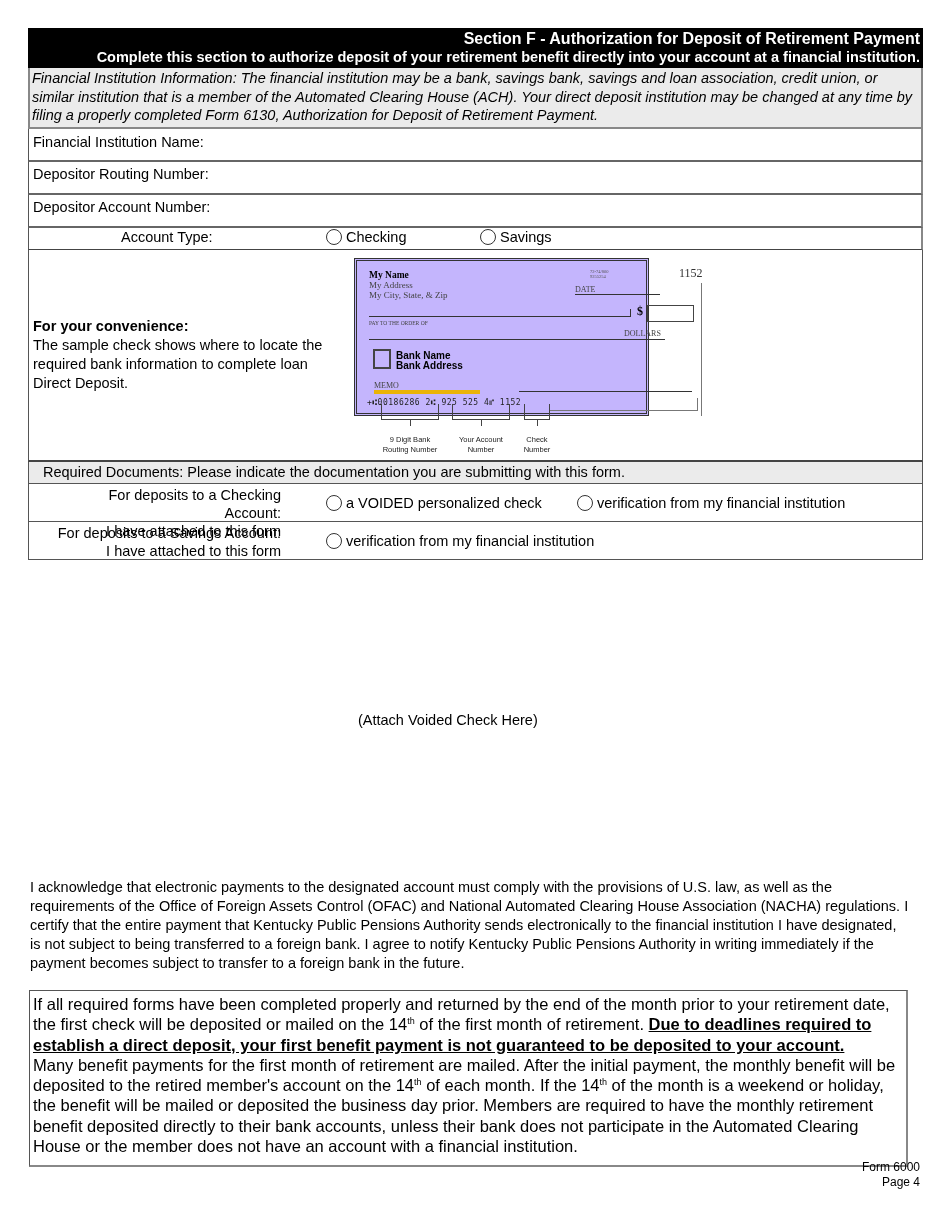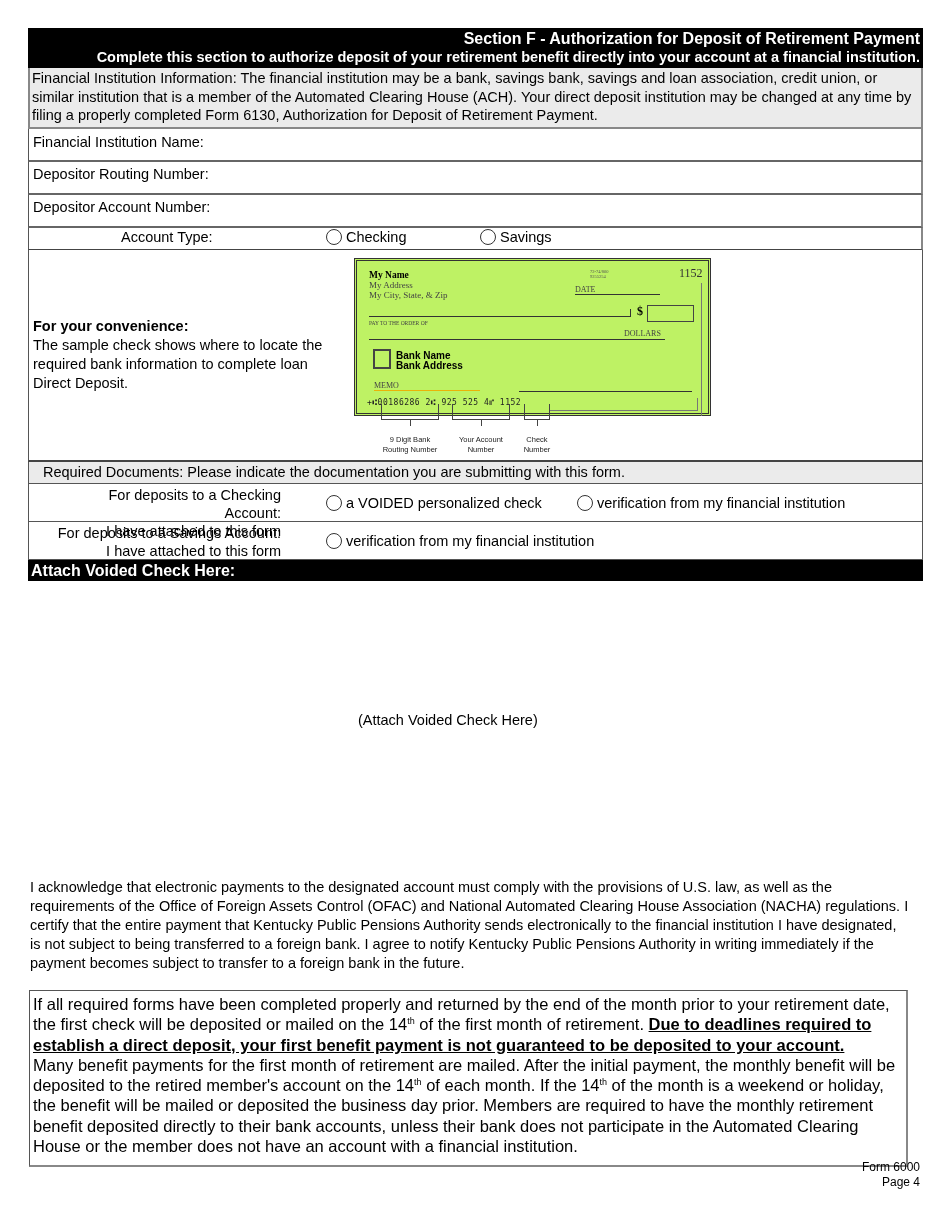--- a/index.html
+++ b/index.html
@@ -5,51 +5,51 @@
   * { box-sizing: border-box; margin: 0; padding: 0; }
   html, body { width: 950px; height: 1230px; background: #ffffff; }
   body { font-family: "Liberation Sans", sans-serif; color: #000; position: relative; overflow: hidden; }
 
   .page { position: absolute; left: 28px; top: 28px; width: 895px; }
 
   .hdr { background: #000; color: #fff; font-weight: bold; padding: 1px 3px 2px 3px; text-align: right; }
   .hdr .t1 { font-size: 16px; line-height: 19px; }
   .hdr .t2 { font-size: 14.5px; line-height: 18px; }
 
-  .info { background: #ebebeb; border: 2px solid #888; border-top: none; font-size: 14.5px; line-height: 18.5px; padding: 1px 2px 2px 2px; }
+  .info { background: #ebebeb; border: 2px solid #888; border-top: none; font-size: 14.5px; line-height: 18.5px; padding: 1px 2px 2px 2px; font-style: italic; }
 
   .field-row { border-left: 1px solid #555; border-right: 2px solid #888; border-bottom: 2px solid #666; height: 33px; font-size: 14.5px; padding: 4px 0 0 4px; }
   .field-row.first { border-top: none; height: 33px; padding-top: 5px; }
 
   .acct-row { border-left: 1px solid #555; border-right: 2px solid #888; border-bottom: 1px solid #444; height: 22px; font-size: 14.5px; position: relative; }
   .acct-row .lbl { position: absolute; left: 92px; top: 1px; }
   .radio { display: inline-block; width: 16px; height: 16px; border: 1px solid #333; border-radius: 50%; vertical-align: -3px; margin-right: 4px; background: #fff; }
   .acct-row .opt1 { position: absolute; left: 297px; top: 1px; }
   .acct-row .opt2 { position: absolute; left: 451px; top: 1px; }
 
   .conv-row { border-left: 1px solid #555; border-right: 1px solid #555; border-bottom: 2px solid #444; height: 212px; position: relative; }
   .conv-text { position: absolute; left: 4px; top: 67px; font-size: 14.5px; line-height: 19px; width: 300px; }
   .conv-text .b { font-weight: bold; }
 
-  .check { position: absolute; left: 325px; top: 8px; width: 357px; height: 158px; border: 3px double #333; background: #bef264; font-family: "Liberation Serif", serif; }
+  .check { position: absolute; left: 325px; top: 8px; width: 295px; height: 158px; border: 3px double #333; background: #c4b5fd; font-family: "Liberation Serif", serif; }
   .check .nm { position: absolute; left: 12px; top: 9px; font-size: 9.5px; font-weight: bold; }
   .check .ad { position: absolute; left: 12px; top: 19px; font-size: 9px; color: #444; line-height: 10px; }
   .check .frac { position: absolute; left: 233px; top: 8px; font-size: 4.5px; color: #555; line-height: 5px; }
   .check .num { position: absolute; left: 322px; top: 5px; font-size: 12px; color: #333; }
   .check .date { position: absolute; left: 218px; top: 24px; font-size: 8px; color: #444; width: 85px; border-bottom: 1px solid #333; }
   .check .payline { position: absolute; left: 12px; top: 55px; width: 262px; border-bottom: 1px solid #333; }
   .check .paytick { position: absolute; left: 273px; top: 48px; height: 8px; border-left: 1px solid #333; }
   .check .dollar { position: absolute; left: 280px; top: 43px; font-size: 12px; font-weight: bold; }
   .check .amt { position: absolute; left: 290px; top: 44px; width: 47px; height: 17px; border: 1px solid #444; }
   .check .payto { position: absolute; left: 12px; top: 59px; font-size: 5.5px; color: #444; }
   .check .dolline { position: absolute; left: 12px; top: 78px; width: 296px; border-bottom: 1px solid #333; }
   .check .dollars { position: absolute; left: 267px; top: 68px; font-size: 8px; color: #444; }
   .check .logo { position: absolute; left: 16px; top: 88px; width: 18px; height: 20px; border: 2px solid #444; }
   .check .bank { position: absolute; left: 39px; top: 90px; font-family: "Liberation Sans", sans-serif; font-size: 10px; font-weight: bold; line-height: 10px; }
-  .check .memo { position: absolute; left: 17px; top: 120px; font-size: 8px; color: #444; width: 106px; border-bottom: 1px solid #eab308; }
+  .check .memo { position: absolute; left: 17px; top: 120px; font-size: 8px; color: #444; width: 106px; border-bottom: 4px solid #eab308; }
   .check .sigline { position: absolute; left: 162px; top: 130px; width: 173px; border-bottom: 1px solid #333; }
   .check .micr { position: absolute; left: 10px; top: 137px; font-family: "DejaVu Sans Mono", monospace; font-size: 8px; letter-spacing: 0.5px; color: #222; }
   .check .rline { position: absolute; left: 344px; top: 22px; height: 133px; border-left: 1px solid #777; }
 
   .bracket { position: absolute; border: 1px solid #444; border-top: none; height: 16px; }
   .bracket .stem { position: absolute; left: 50%; top: 16px; height: 6px; border-left: 1px solid #444; }
   .cap { position: absolute; font-size: 7.5px; text-align: center; line-height: 10px; color: #222; }
   .conn { position: absolute; border: 1px solid #777; border-top: none; border-left: none; }
 
   .req-hdr { background: #ebebeb; border-left: 1px solid #555; border-right: 1px solid #555; border-bottom: 1px solid #555; height: 22px; font-size: 14.5px; padding: 2px 14px; }
@@ -183,21 +183,20 @@
   <div class="doc-row">
     <div class="lbl">
       <div>For deposits to a Savings Account:</div>
       <div>I have attached to this form</div>
     </div>
     <span class="o1">
       <span class="radio"></span><span>verification from my financial institution</span>
     </span>
   </div>
 
-  <div class="attach-hdr">Attach Voided Check Here:</div>
 
   <div class="attach-ph">(Attach Voided Check Here)</div>
 
   <div class="ack">I acknowledge that electronic payments to the designated account must comply with the provisions of U.S. law, as well as the requirements of the Office of Foreign Assets Control (OFAC) and National Automated Clearing House Association (NACHA) regulations. I certify that the entire payment that Kentucky Public Pensions Authority sends electronically to the financial institution I have designated, is not subject to being transferred to a foreign bank.  I agree to notify Kentucky Public Pensions Authority in writing immediately if the payment becomes subject to transfer to a foreign bank in the future.</div>
 
   <div class="notice">
     <span>If all required forms have been completed properly and returned by the end of the month prior to your retirement date, the first check will be deposited or mailed on the 14</span><sup>th</sup><span> of the first month of retirement.  </span><span class="bu">Due to deadlines required to establish a direct deposit, your first benefit payment is not guaranteed to be deposited to your account.</span><br>
     <span>Many benefit payments for the first month of retirement are mailed.   After the initial payment, the monthly benefit will be deposited to the retired member's account on the 14</span><sup>th</sup><span> of each month.  If the 14</span><sup>th</sup><span> of the month is a weekend or holiday, the benefit will be mailed or deposited the business day prior.  Members are required to have the monthly retirement benefit deposited directly to their bank accounts, unless their bank does not participate in the Automated Clearing House or the member does not have an account with a financial institution.</span>
   </div>
 </div>

